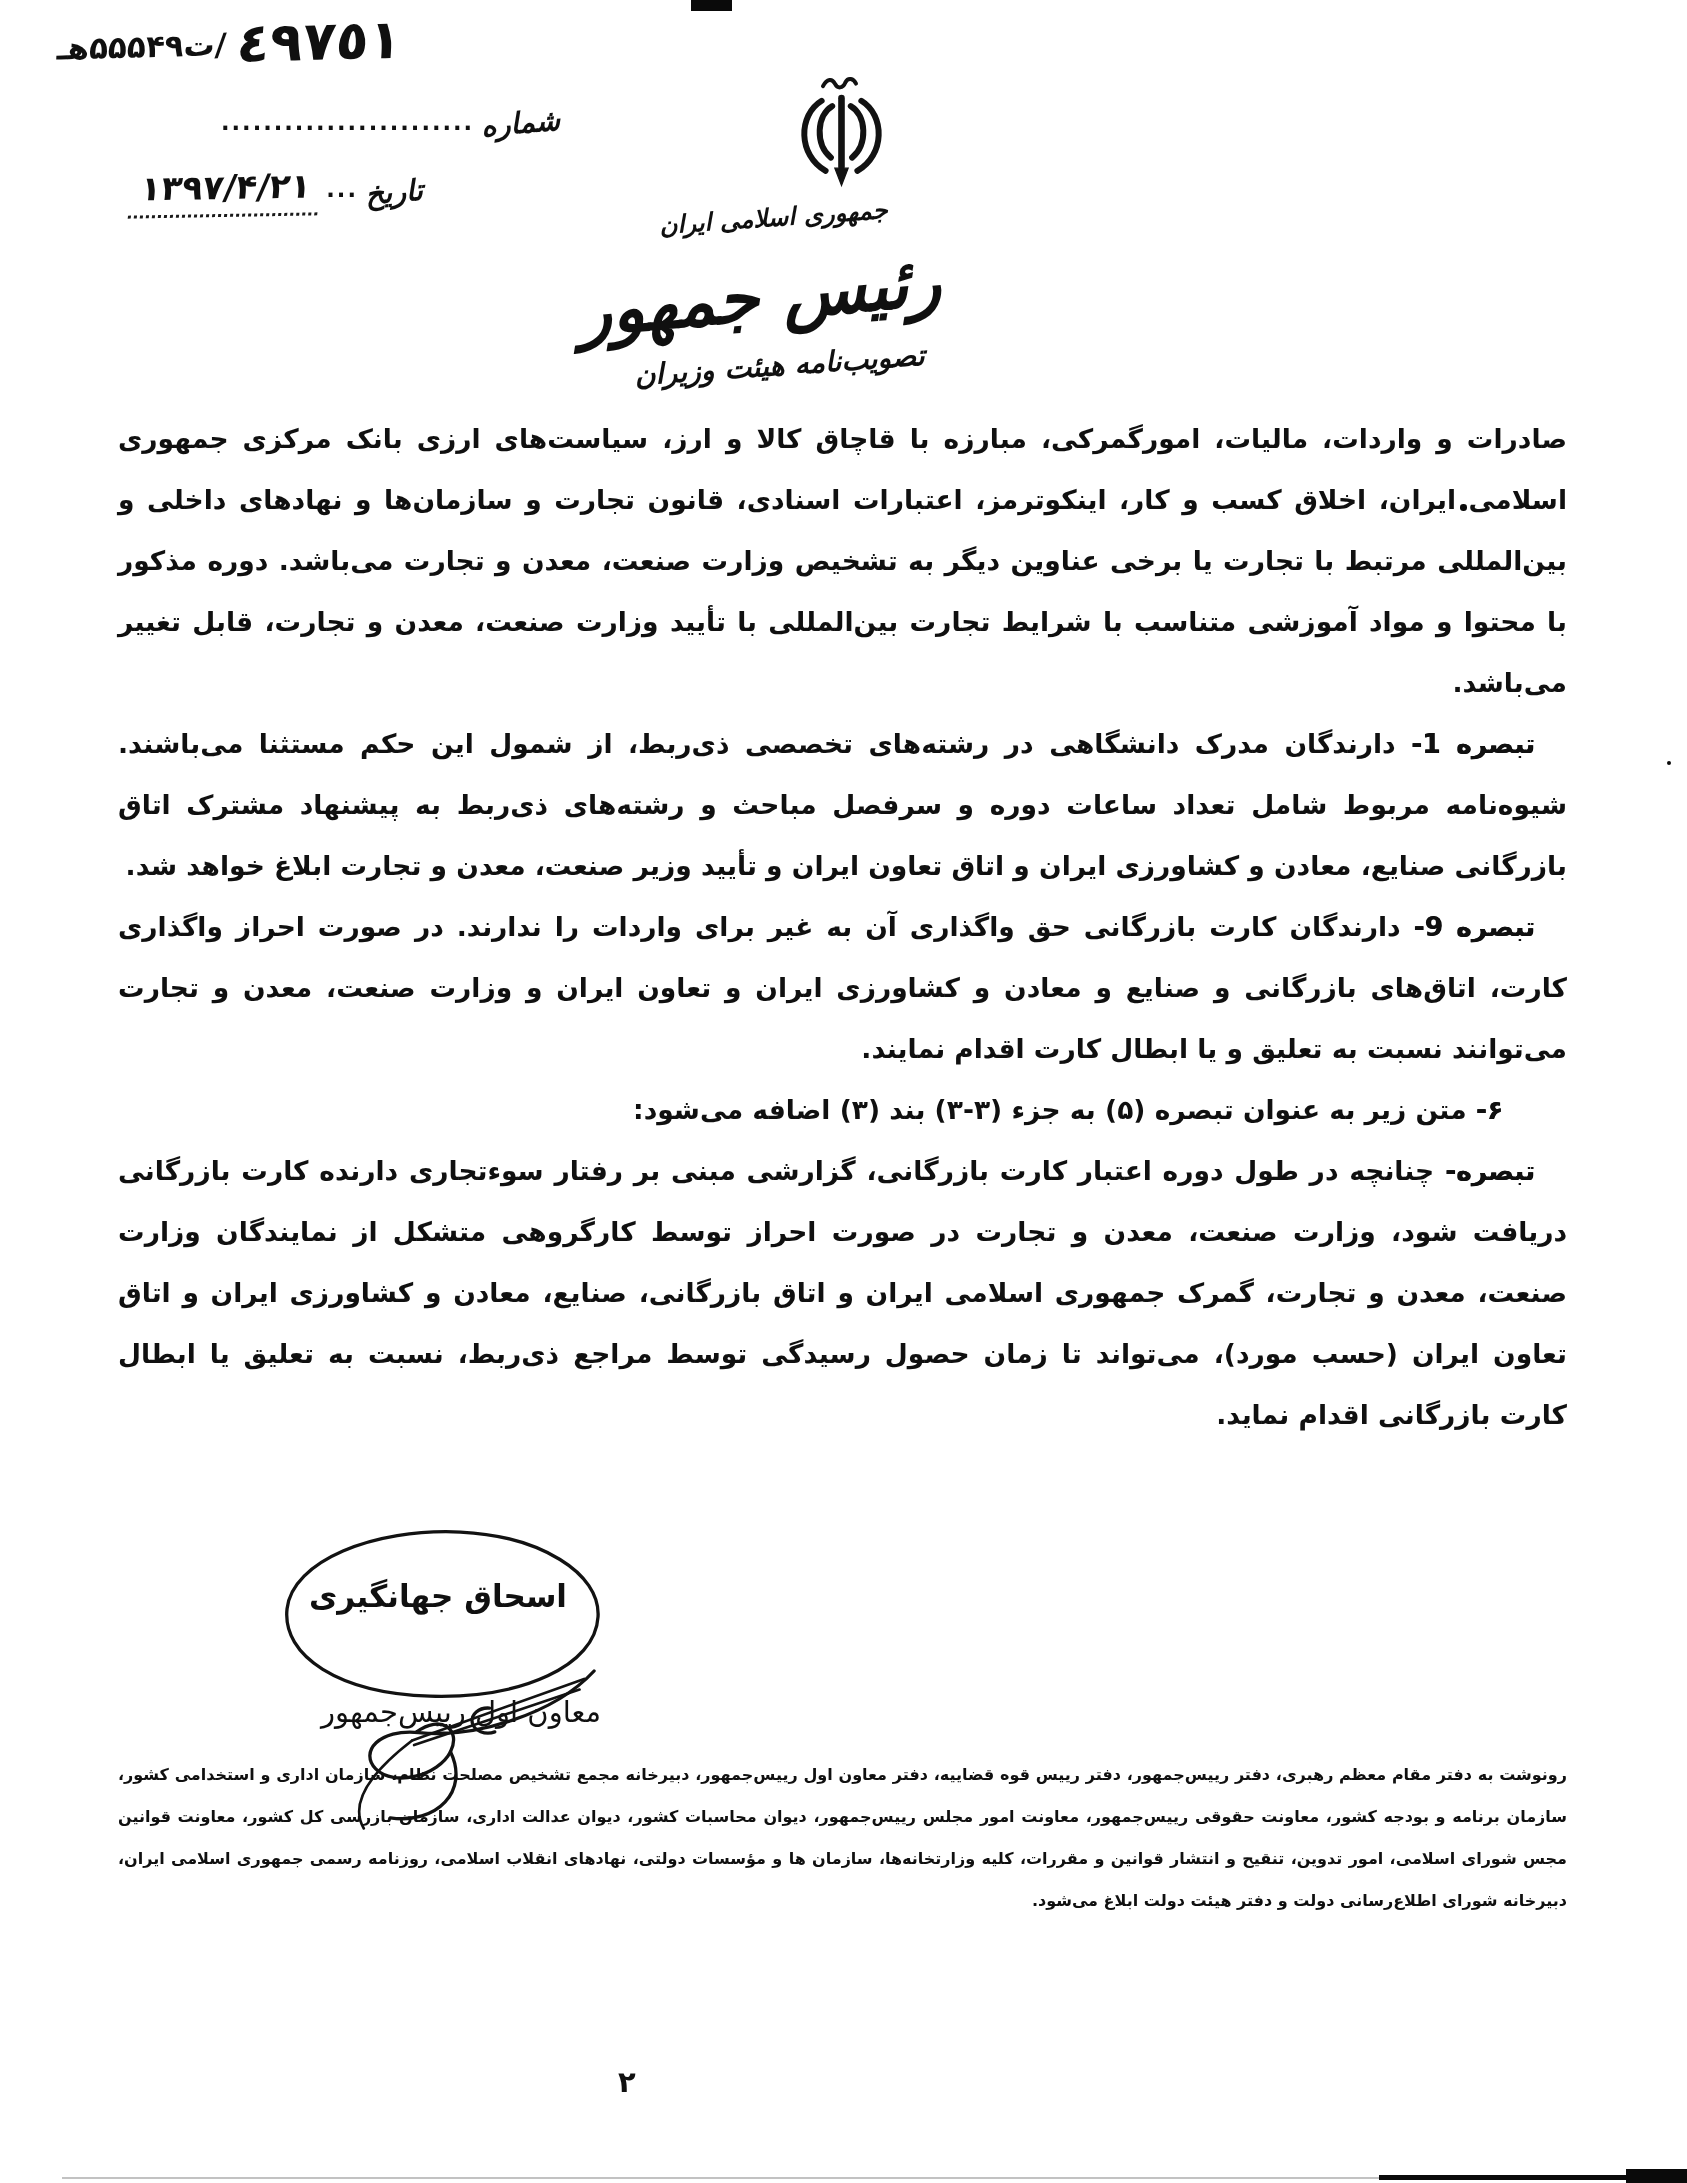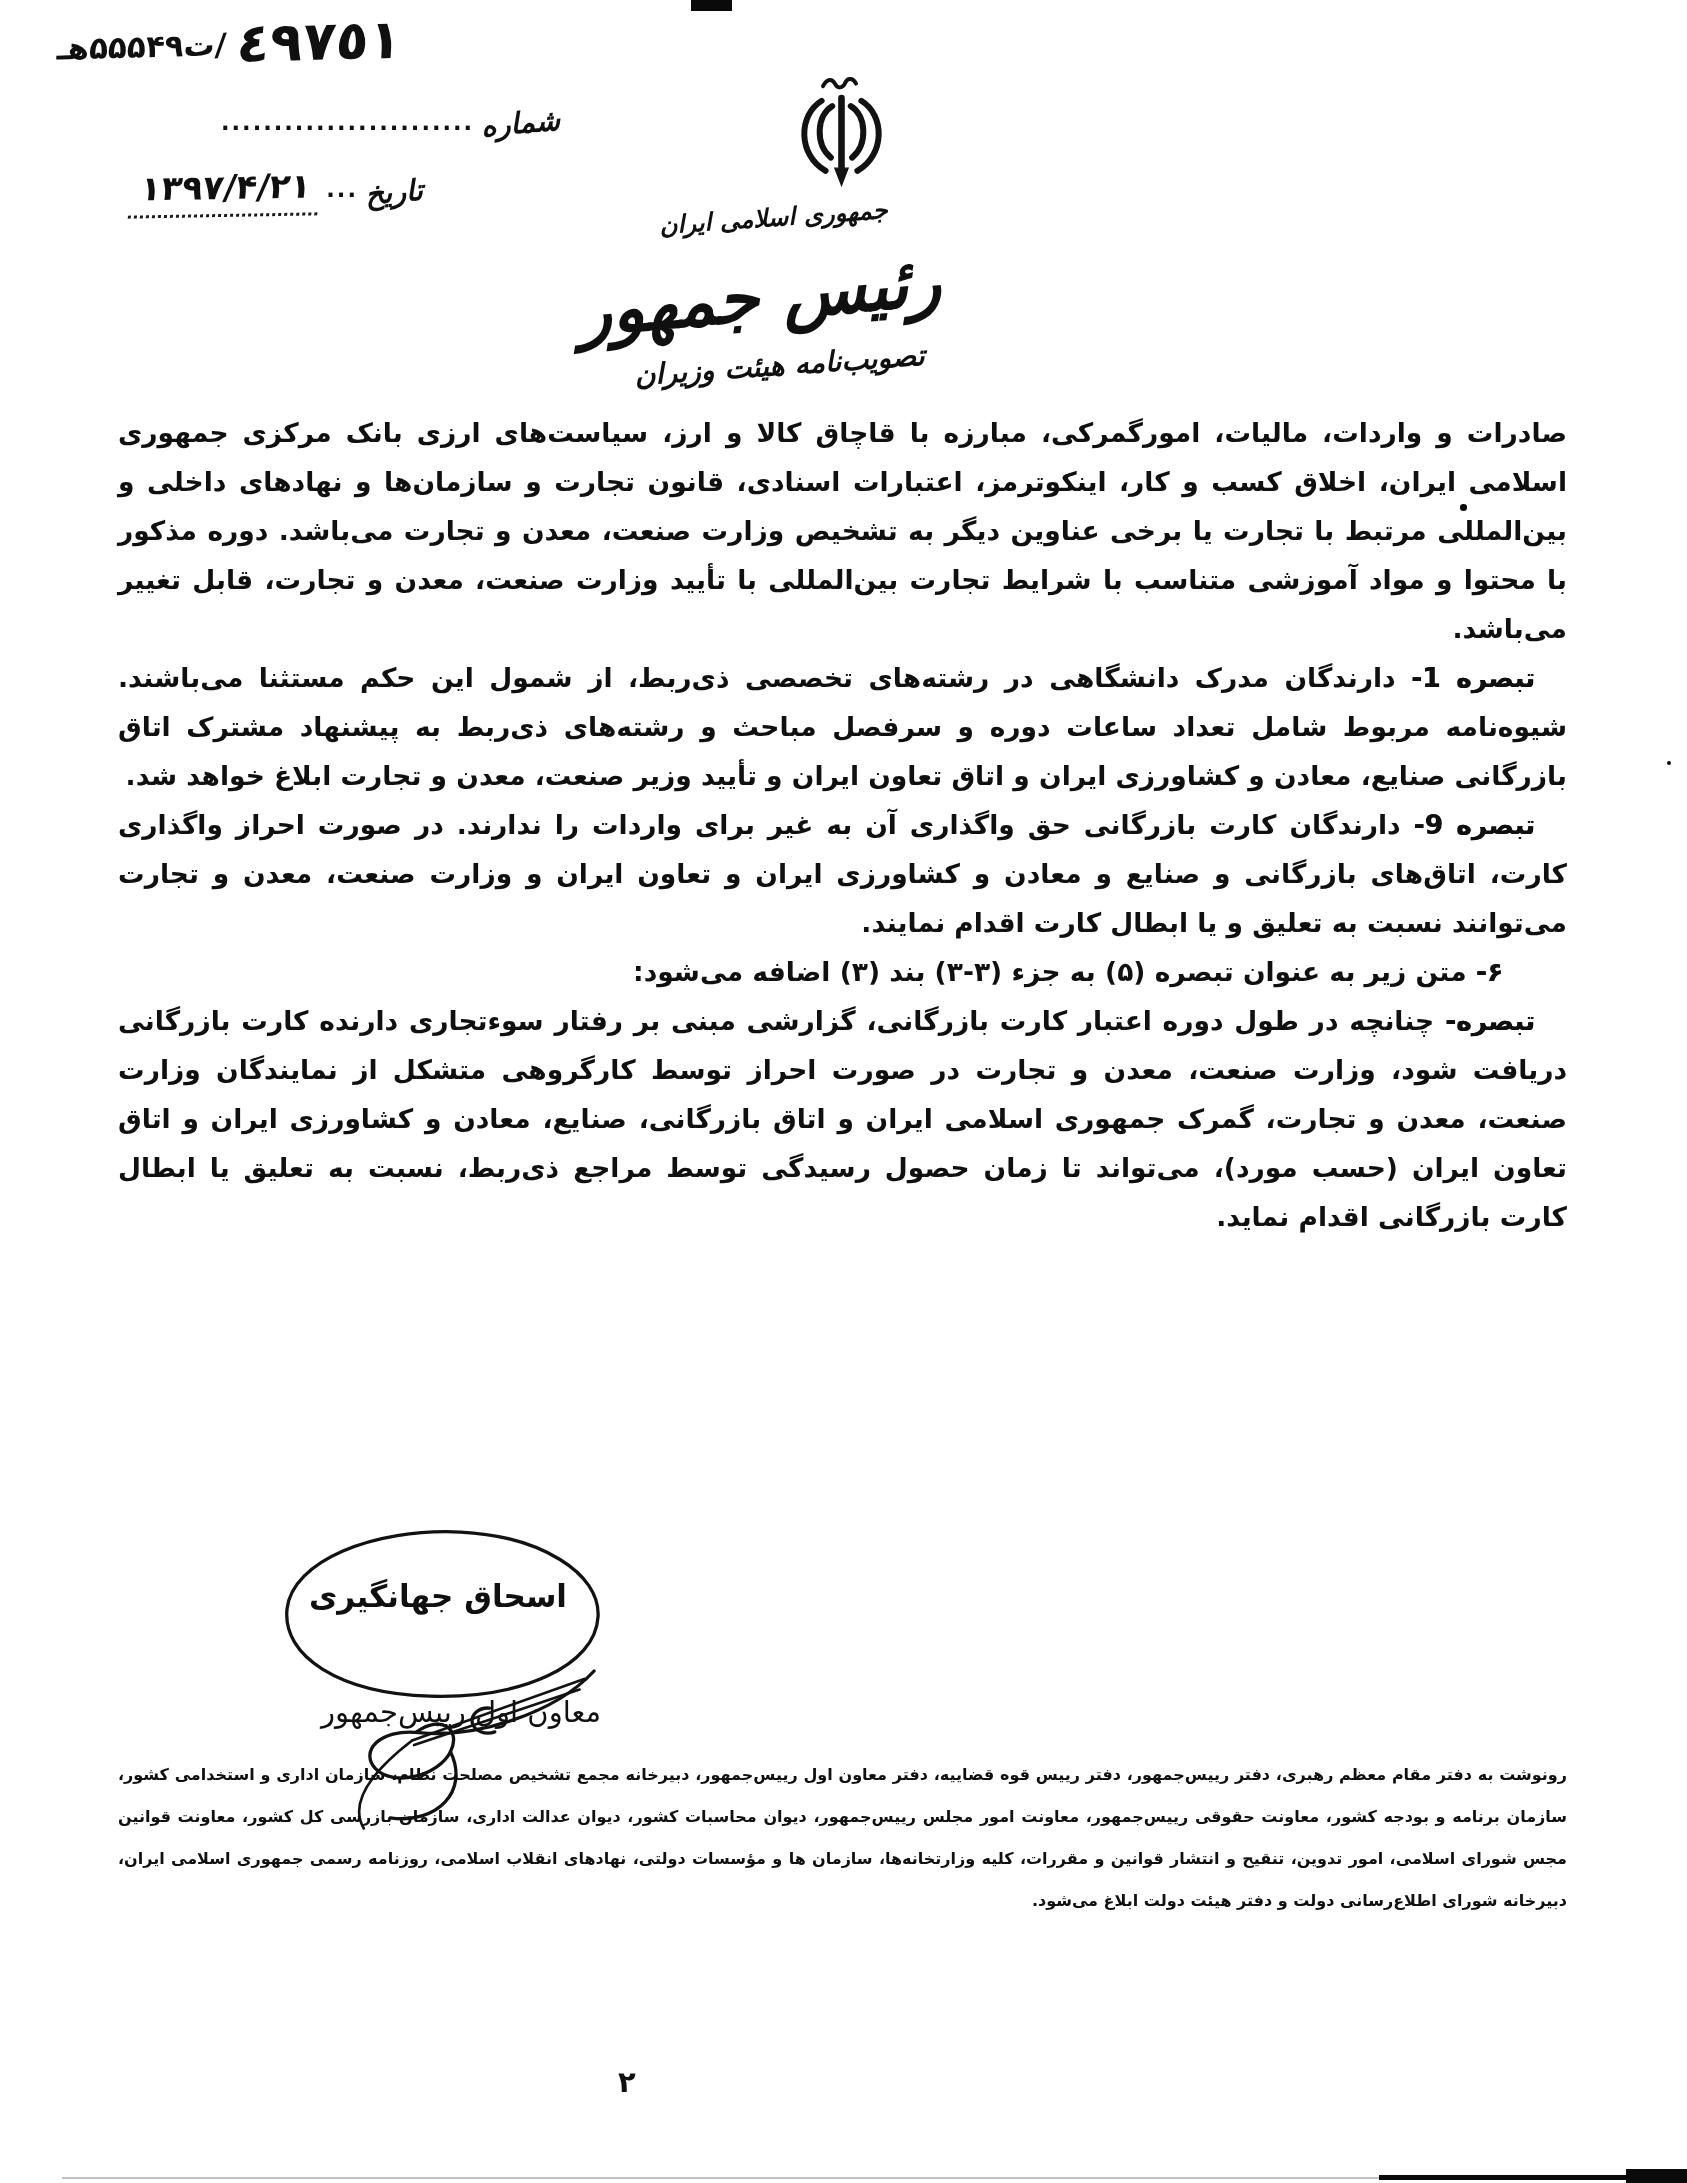--- a/index.html
+++ b/index.html
@@ -65,21 +65,21 @@
   }
   .doctype-title {
     position:absolute; left:615px; top:349px; width:331px;
     text-align:center; font-size:28.5px; font-weight:bold; font-style:italic;
     transform:rotate(-4deg); white-space:nowrap;
   }
 
   
   .body-text {
     position:absolute; right:120px; top:408px; width:1449px;
-    font-size:26.5px; line-height:49px; font-weight:bold;
+    font-size:26.5px; line-height:61px; font-weight:bold;
     text-align:justify; text-align-last:right;
   }
   .body-text p { margin:0; }
   .ind1 { text-indent:32px; }
   .ind2 { text-indent:64px; }
   .lead { font-weight:bold; text-shadow:0.4px 0 #000; }
 
   
   .signature-block { position:absolute; left:251px; top:1512px; width:397px; height:318px; }
   .signature-block svg { position:absolute; left:0; top:0; width:100%; height:100%; }

